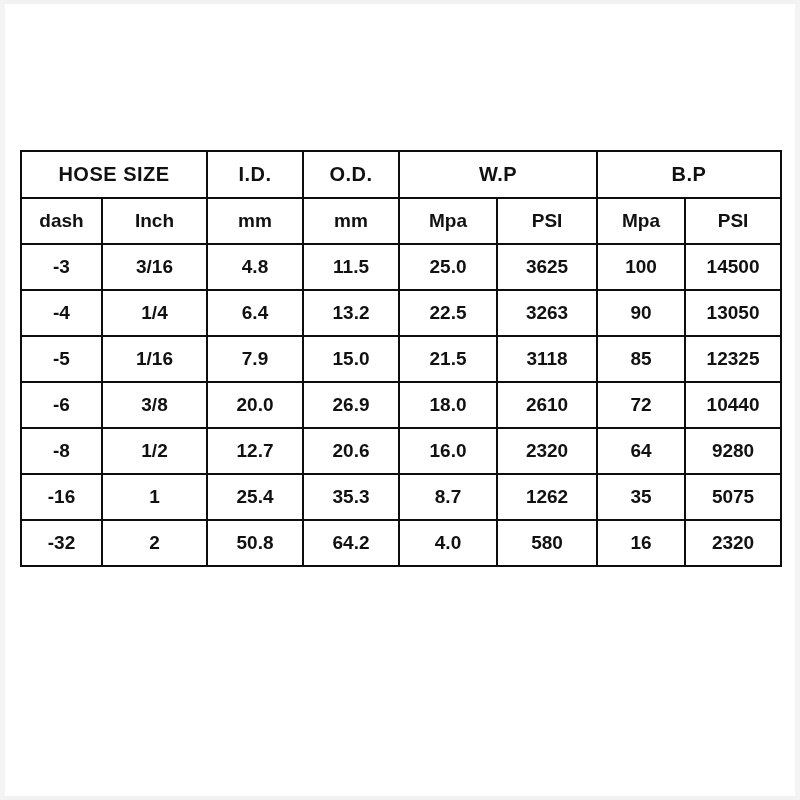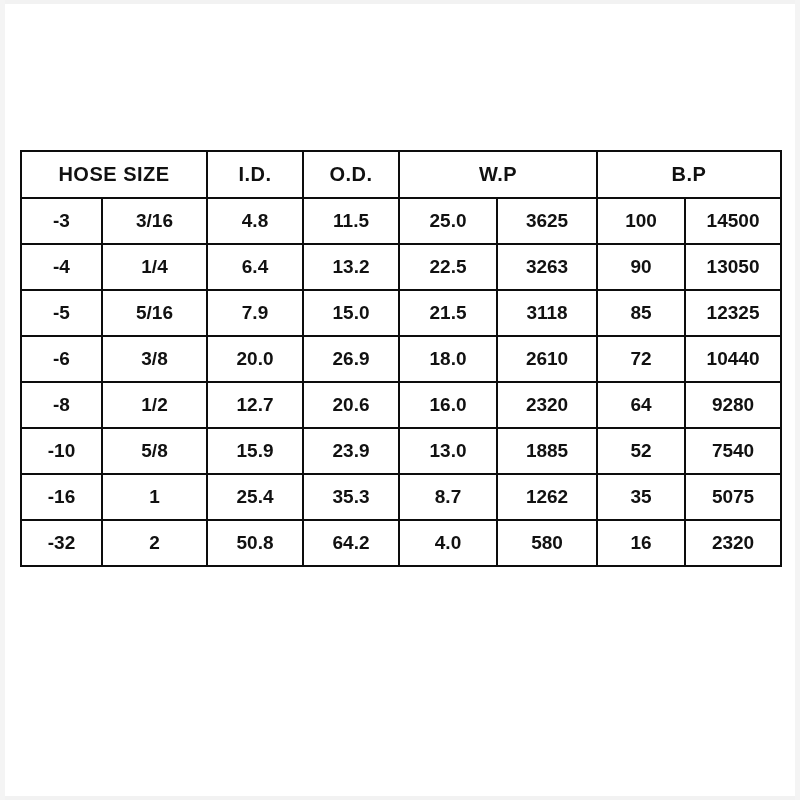--- a/index.html
+++ b/index.html
@@ -117,20 +117,30 @@
         <col class="col-bpsi">
       </colgroup>
       <thead>
         <tr class="head-main">
           <td colspan="2">HOSE SIZE</td>
           <td>I.D.</td>
           <td>O.D.</td>
           <td colspan="2">W.P</td>
           <td colspan="2">B.P</td>
         </tr>
+        <tr class="head-sub">
+          <td>dash</td>
+          <td>Inch</td>
+          <td>mm</td>
+          <td>mm</td>
+          <td>Mpa</td>
+          <td>PSI</td>
+          <td>Mpa</td>
+          <td>PSI</td>
+        </tr>
       </thead>
       <tbody>
         <tr class="data">
           <td class="dash-cell">-3</td>
           <td class="inch-cell">3/16</td>
           <td>4.8</td>
           <td>11.5</td>
           <td>25.0</td>
           <td>3625</td>
           <td>100</td>
@@ -141,21 +151,21 @@
           <td class="inch-cell">1/4</td>
           <td>6.4</td>
           <td>13.2</td>
           <td>22.5</td>
           <td>3263</td>
           <td>90</td>
           <td>13050</td>
         </tr>
         <tr class="data">
           <td class="dash-cell">-5</td>
-          <td class="inch-cell">5/16</td>
+          <td class="inch-cell">1/16</td>
           <td>7.9</td>
           <td>15.0</td>
           <td>21.5</td>
           <td>3118</td>
           <td>85</td>
           <td>12325</td>
         </tr>
         <tr class="data">
           <td class="dash-cell">-6</td>
           <td class="inch-cell">3/8</td>
@@ -170,30 +180,20 @@
           <td class="dash-cell">-8</td>
           <td class="inch-cell">1/2</td>
           <td>12.7</td>
           <td>20.6</td>
           <td>16.0</td>
           <td>2320</td>
           <td>64</td>
           <td>9280</td>
         </tr>
         <tr class="data">
-          <td class="dash-cell">-10</td>
-          <td class="inch-cell">5/8</td>
-          <td>15.9</td>
-          <td>23.9</td>
-          <td>13.0</td>
-          <td>1885</td>
-          <td>52</td>
-          <td>7540</td>
-        </tr>
-        <tr class="data">
           <td class="dash-cell">-16</td>
           <td class="inch-cell">1</td>
           <td>25.4</td>
           <td>35.3</td>
           <td>8.7</td>
           <td>1262</td>
           <td>35</td>
           <td>5075</td>
         </tr>
         <tr class="data">

